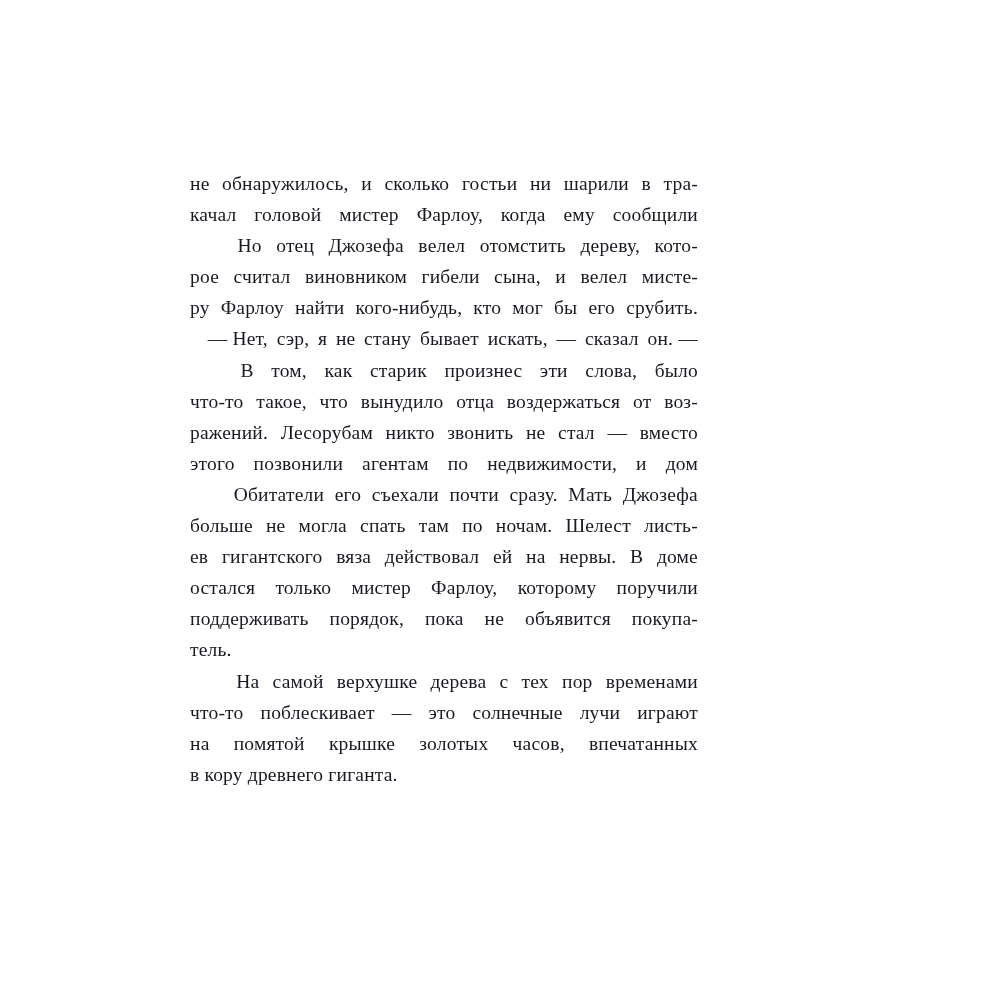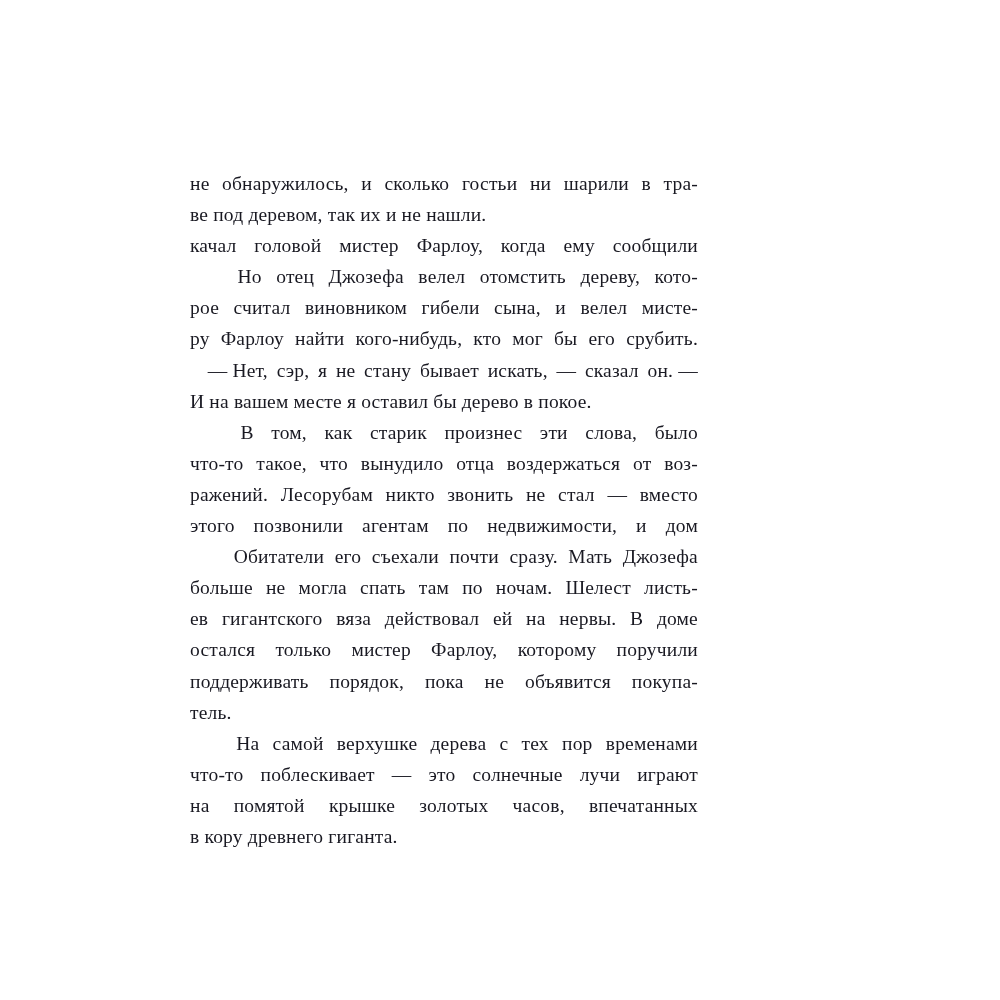--- a/index.html
+++ b/index.html
@@ -94,21 +94,20 @@
         <span class="w">не</span>
           <span class="w">обнаружилось,</span>
           <span class="w">и</span>
           <span class="w">сколько</span>
           <span class="w">гостьи</span>
           <span class="w">ни</span>
           <span class="w">шарили</span>
           <span class="w">в</span>
           <span class="w hyph">тра-</span>
       </span>
-      <span class="line">ве под деревом, так их и не нашли.</span>
     </p>
 
     <p class="para">
       <span class="line just">
         <span class="w">качал</span>
           <span class="w">головой</span>
           <span class="w">мистер</span>
           <span class="w">Фарлоу,</span>
           <span class="w">когда</span>
           <span class="w">ему</span>
@@ -157,21 +156,20 @@
           <span class="w">сэр,</span>
           <span class="w">я</span>
           <span class="w">не</span>
           <span class="w">стану</span>
           <span class="w">бывает</span>
           <span class="w">искать,</span>
           <span class="w">—</span>
           <span class="w">сказал</span>
           <span class="w">он. —</span>
       </span>
-      <span class="line">И на вашем месте я оставил бы дерево в покое.</span>
     </p>
 
     <p class="para">
       <span class="line just">
         <span class="indent"></span>
           <span class="w">В</span>
           <span class="w">том,</span>
           <span class="w">как</span>
           <span class="w">старик</span>
           <span class="w">произнес</span>

